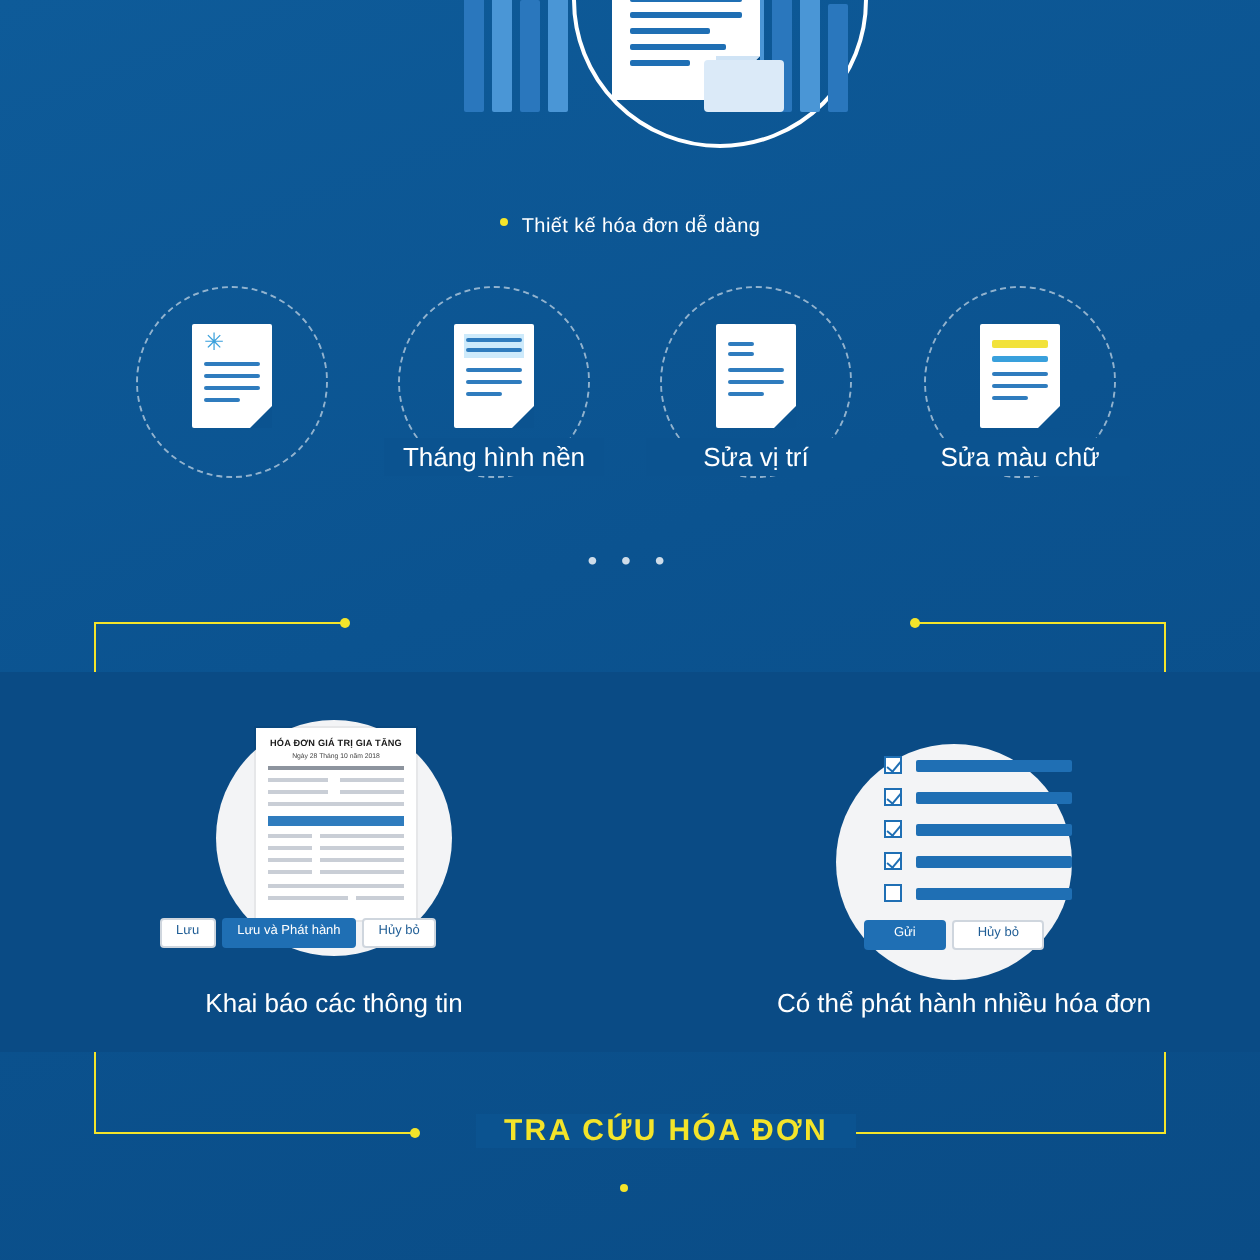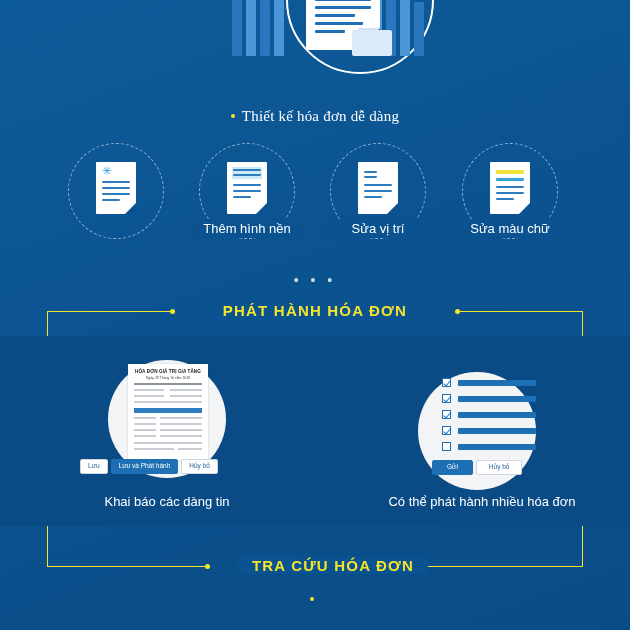--- a/index.html
+++ b/index.html
@@ -55,23 +55,22 @@
     position: absolute;
     width: 0; height: 0;
   }
 
   
   .caption {
     position: absolute;
     width: 100%;
     text-align: center;
     color: #ffffff;
-    font-size: 15px;
+    font-size: 10px;
     letter-spacing: .2px;
-    font-family: Liberation Serif, serif;
   }
   .bullet-dot {
     display: inline-block;
     width: 4px; height: 4px;
     background: #f4e42a;
     border-radius: 50%;
     margin-right: 7px;
     vertical-align: middle;
     position: relative;
     top: -2px;
@@ -330,21 +329,21 @@
         <div class="mini-doc">
           <div style="position:absolute;left:5px;top:5px;width:30px;height:12px;background:#cdeafb;"></div>
           <div class="mini-line" style="top:7px;  width:28px; background:#2f7cbe;"></div>
           <div class="mini-line" style="top:12px; width:28px; background:#2f7cbe;"></div>
           <div class="mini-line" style="top:22px; width:28px;"></div>
           <div class="mini-line" style="top:28px; width:28px;"></div>
           <div class="mini-line" style="top:34px; width:18px;"></div>
           <div class="mini-corner"></div>
         </div>
       </div>
-      <div class="feat-label">Thêm hình nền</div>
+      <div class="feat-label">Tháng hình nền</div>
     </div>
 
     <div class="feature" style="left:323px; top:0;">
       <div class="feat-circle">
         <div class="mini-doc">
           <div class="mini-line" style="top:9px;  width:13px;"></div>
           <div class="mini-line" style="top:14px; width:13px;"></div>
           <div class="mini-line" style="top:22px; width:28px;"></div>
           <div class="mini-line" style="top:28px; width:28px;"></div>
           <div class="mini-line" style="top:34px; width:18px;"></div>
@@ -375,23 +374,20 @@
   <div class="conn" style="left:458px; top:311px; width:125px; height:1px;"></div>
   <div class="conn" style="left:47px;  top:311px; width:1px;  height:255px;"></div>
   <div class="conn" style="left:582px; top:311px; width:1px;  height:255px;"></div>
   <div class="conn" style="left:47px;  top:566px; width:160px; height:1px;"></div>
   <div class="conn" style="left:423px; top:566px; width:160px; height:1px;"></div>
   <div class="banner-dot" style="left:170px; top:311px;"></div>
   <div class="banner-dot" style="left:455px; top:311px;"></div>
   <div class="banner-dot" style="left:205px; top:566px;"></div>
   <div class="banner-dot" style="left:420px; top:566px;"></div>
 
-  <div class="banner" style="top:302px; height:18px;">
-    <span class="title">PHÁT HÀNH HÓA ĐƠN</span>
-  </div>
 
   <div class="panel" style="left:0; top:336px; width:630px; height:190px;"></div>
 
   <div class="inv-circle" style="left:108px; top:360px;"></div>
 
   <div class="inv-paper" style="left:128px; top:364px; width:80px; height:96px;">
     <div class="inv-title" style="top:5px;">HÓA ĐƠN GIÁ TRỊ GIA TĂNG</div>
     <div class="inv-sub" style="top:12px;">Ngày 28 Tháng 10 năm 2018</div>
     <div class="inv-line dark" style="left:6px; top:19px; width:68px;"></div>
     <div class="inv-line" style="left:6px;  top:25px; width:30px;"></div>
@@ -412,21 +408,21 @@
     <div class="inv-line" style="left:6px;  top:84px; width:40px;"></div>
     <div class="inv-line" style="left:50px; top:84px; width:24px;"></div>
   </div>
 
   <div class="btn-row" style="left:80px; top:459px;">
     <div class="ibtn">Lưu</div>
     <div class="ibtn primary">Lưu và Phát hành</div>
     <div class="ibtn">Hủy bỏ</div>
   </div>
 
-  <div class="panel-caption" style="left:17px; top:494px;">Khai báo các dàng tin</div>
+  <div class="panel-caption" style="left:17px; top:494px;">Khai báo các thông tin</div>
 
   <div class="chk-circle" style="left:418px; top:372px;"></div>
 
   <div>
     <div class="chk-row" style="left:442px; top:378px;">
       <div class="chk-box"></div>
       <div class="chk-bar" style="left:16px; top:2px; width:78px;"></div>
     </div>
     <div class="chk-row" style="left:442px; top:394px;">
       <div class="chk-box"></div>

